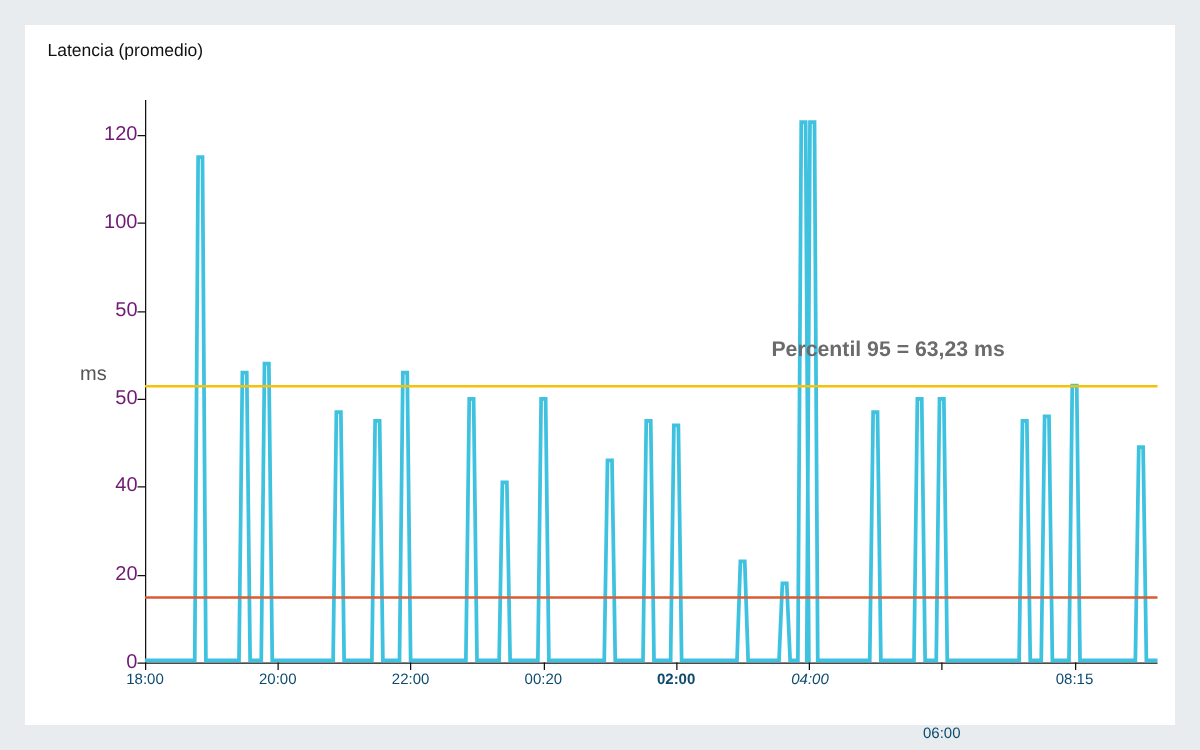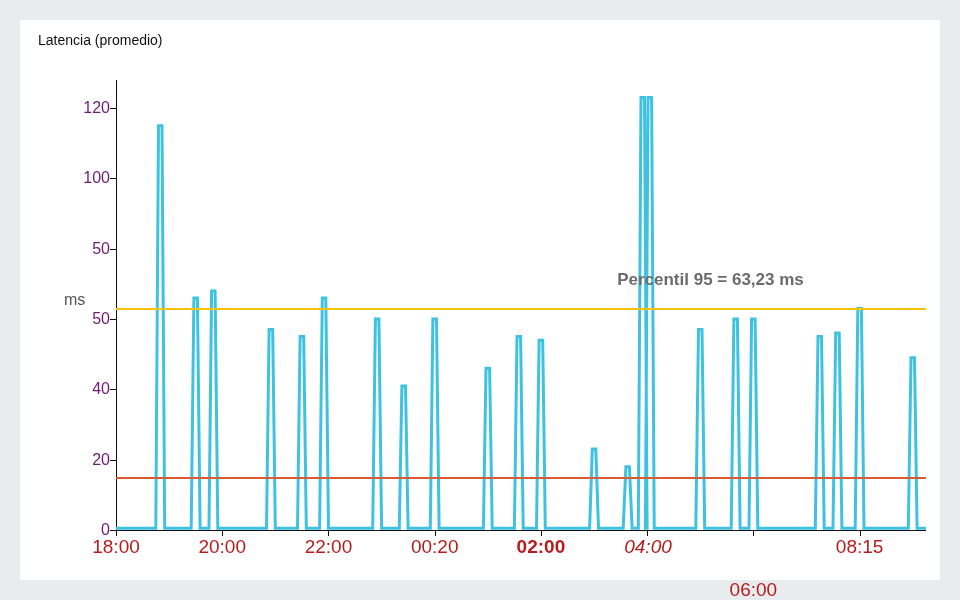--- a/index.html
+++ b/index.html
@@ -53,22 +53,22 @@
     right: 820px; 
     font-size: 16px;
     color: #701a75;
     text-align: right;
     width: 60px;
     transform: translateY(-50%);
   }
   .x-tick-label {
     position: absolute;
     top: 516px; 
-    font-size: 19px;
-    color: #b91c1c;
+    font-size: 12px;
+    color: #0c4a6e;
     transform: translateX(-50%);
   }
   .x-tick-mark, .y-tick-mark {
     position: absolute;
     background: #111;
   }
   .x-tick-mark { width: 1px; height: 6px; top: 510px; }
   .y-tick-mark { width: 6px; height: 1px; left: 90px; }
   .hline {
     position: absolute;

